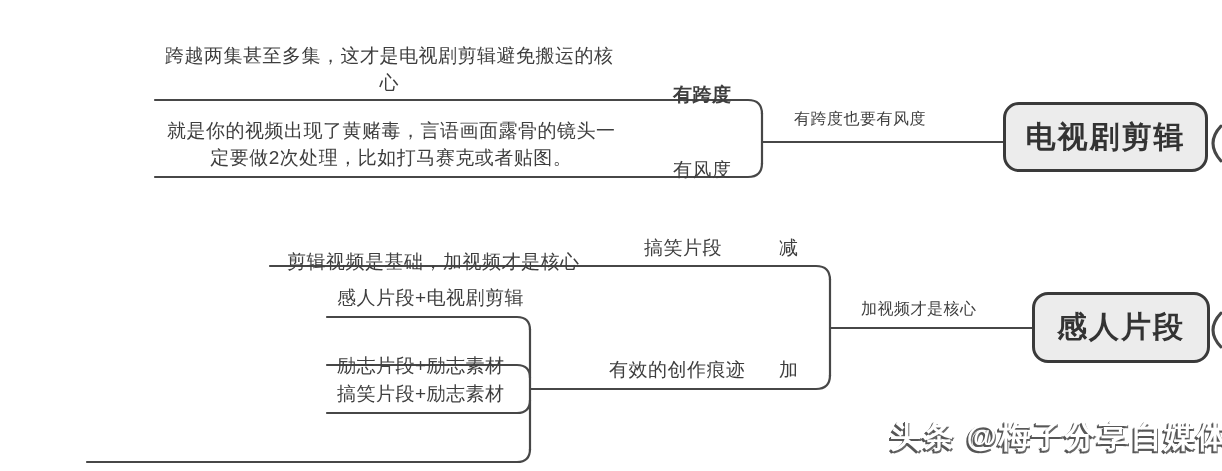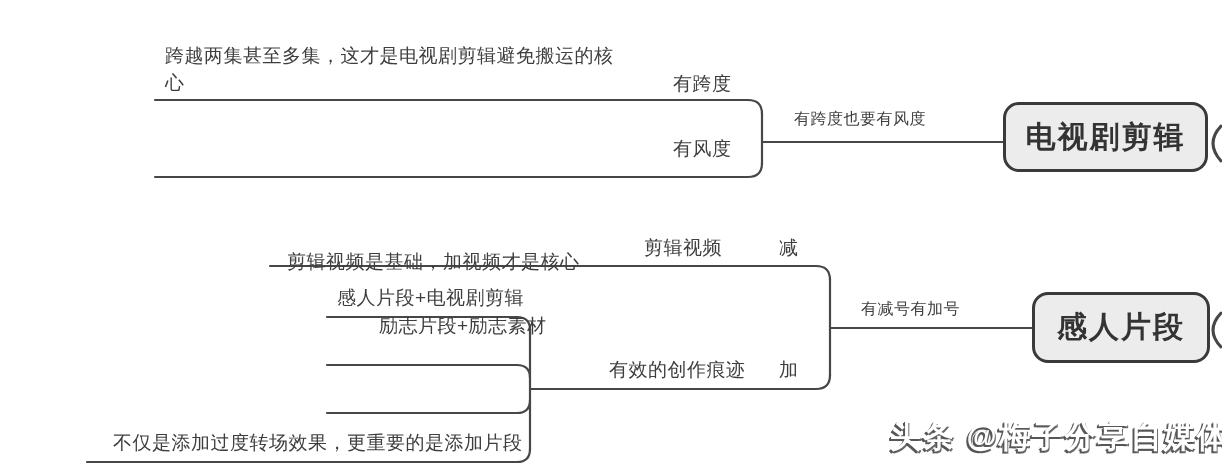--- a/index.html
+++ b/index.html
@@ -3,20 +3,21 @@
 <meta charset="utf-8">
 <style>
   html,body{margin:0;padding:0;background:#fff;}
   .canvas{
     position:relative;
     width:1222px;height:471px;
     background:#ffffff;
     overflow:hidden;
     font-family:"Liberation Sans","DejaVu Sans",sans-serif;
     color:#3e3e3e;
+    text-align:center;
   }
   .lines{position:absolute;left:0;top:0;width:1222px;height:471px;}
   .lines path{fill:none;stroke:#474747;stroke-width:2.2;stroke-linecap:round;}
   .lines path.thick{stroke-width:3;}
   .txt{
     position:absolute;
     font-size:19px;
     line-height:27px;
     white-space:nowrap;
     letter-spacing:0.5px;
@@ -62,38 +63,42 @@
     <path d="M327,365 H517 Q530,365 530,378"></path>
     <path d="M327,413 H517 Q530,413 530,400"></path>
     <path d="M87,462 H517 Q530,462 530,449"></path>
     <path d="M530,329 V450"></path>
   </svg>
 
   <div class="txt" style="left:165px;top:42px;">
     <div>跨越两集甚至多集，这才是电视剧剪辑避免搬运的核</div>
     <div>心</div>
   </div>
-  <div class="txt" style="left:673px;top:70px;">有跨度</div>
+  <div class="txt" style="left:673px;top:81px;font-weight:bold;">有跨度</div>
 
-  <div class="txt" style="left:673px;top:135px;">有风度</div>
+  <div class="txt" style="left:167px;top:117px;">
+    <div>就是你的视频出现了黄赌毒，言语画面露骨的镜头一</div>
+    <div>定要做2次处理，比如打马赛克或者贴图。</div>
+  </div>
+  <div class="txt" style="left:673px;top:156px;">有风度</div>
 
   <div class="txt lbl" style="left:794px;top:105px;">有跨度也要有风度</div>
 
   <div class="topic-box" style="left:1003px;top:102px;width:205px;height:70px;">电视剧剪辑</div>
 
   <div class="txt" style="left:287px;top:224px;margin-top:24px;">剪辑视频是基础，加视频才是核心</div>
-  <div class="txt" style="left:644px;top:234px;">剪辑视频</div>
+  <div class="txt" style="left:644px;top:234px;">搞笑片段</div>
   <div class="txt" style="left:779px;top:234px;">减</div>
 
   <div class="txt" style="left:337px;top:284px;">感人片段+电视剧剪辑</div>
-  <div class="txt" style="left:337px;top:312px;margin-left:42px;">励志片段+励志素材</div>
-  <div class="txt" style="left:113px;top:429px;">不仅是添加过度转场效果，更重要的是添加片段</div>
+  <div class="txt" style="left:337px;top:352px;">励志片段+励志素材</div>
+  <div class="txt" style="left:337px;top:380px;">搞笑片段+励志素材</div>
 
   <div class="txt" style="left:585px;top:356px;margin-left:24px;">有效的创作痕迹</div>
   <div class="txt" style="left:779px;top:356px;">加</div>
 
-  <div class="txt lbl" style="left:861px;top:295px;">有减号有加号</div>
+  <div class="txt lbl" style="left:861px;top:295px;">加视频才是核心</div>
 
   <div class="topic-box" style="left:1032px;top:292px;width:178px;height:71px;">感人片段</div>
 
   <div class="wm">头条 @梅子分享自媒体</div>
 
 </div>
 
 </body></html>

